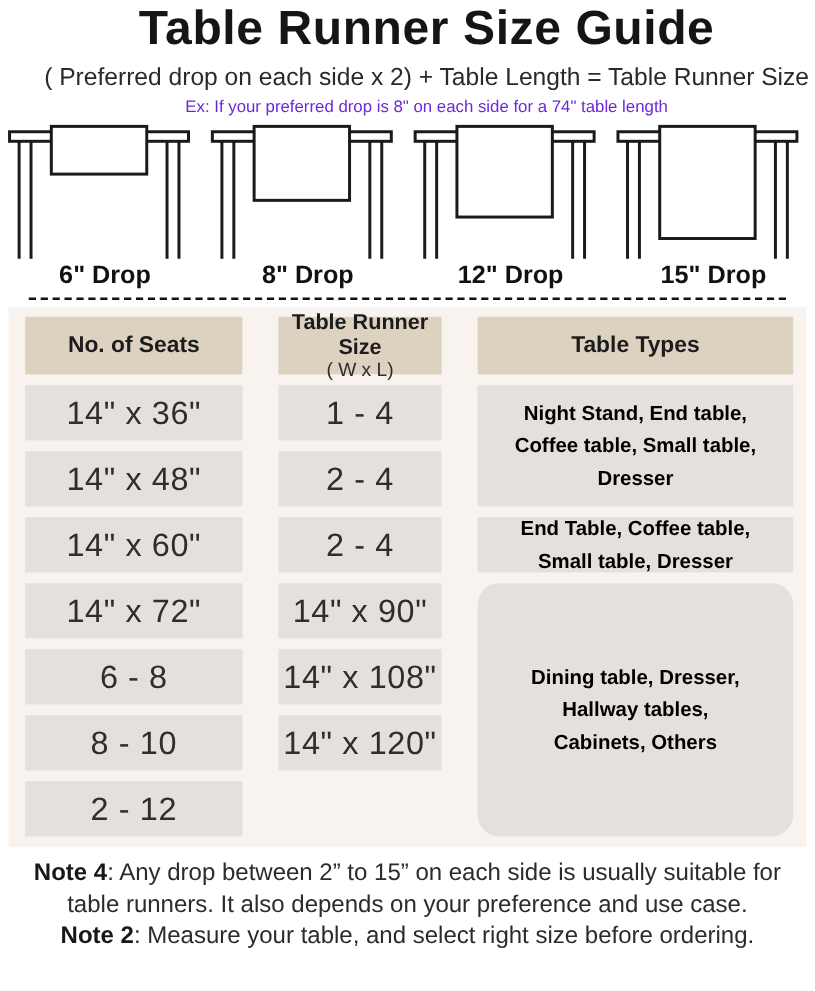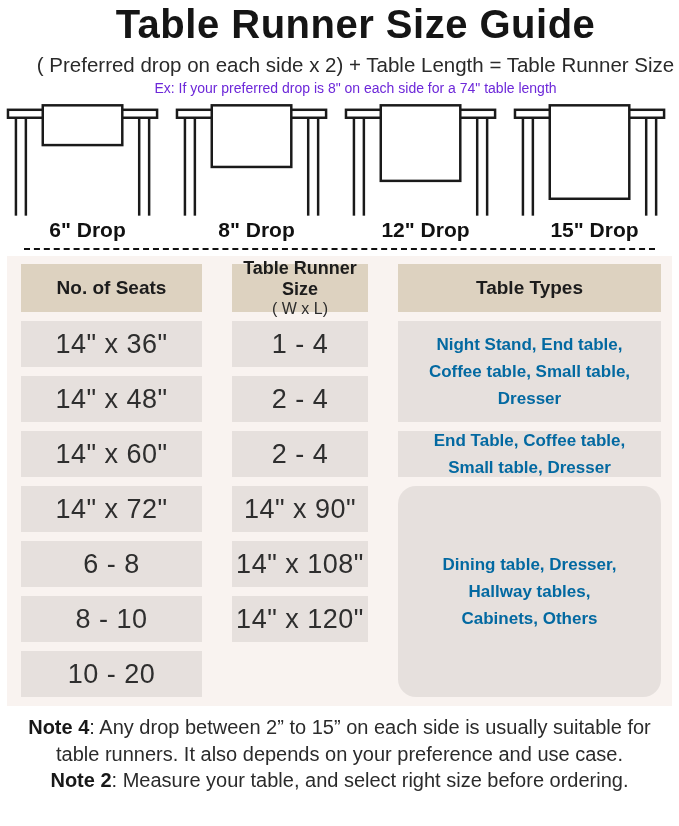--- a/index.html
+++ b/index.html
@@ -54,21 +54,21 @@
     display: flex; flex-direction: column;
     align-items: center; justify-content: center;
     text-align: center;
   }
   .cell.head { background: #ddd2c0; }
   .h1-line { font-size: 18px; font-weight: 700; color: #1c1c1c; line-height: 1.15; }
   .h2-line { font-size: 16px; font-weight: 400; color: #2c2c2c; line-height: 1.15; }
   .h-big { font-size: 19px; font-weight: 700; color: #1c1c1c; }
   .val { font-size: 27px; font-weight: 400; color: #2e2e2e; letter-spacing: 0.5px; }
   .types {
-    font-size: 17px; font-weight: 700; color: #0369a1;
+    font-size: 17px; font-weight: 700; color: #000000;
     line-height: 1.6; padding: 4px 14px;
   }
   .span-r1-2 { grid-column: 3; grid-row: 2 / 4; }
   .span-r3   { grid-column: 3; grid-row: 4 / 5; }
   .span-r4-7 { grid-column: 3; grid-row: 5 / 9; border-radius: 18px; }
 
   
   .notes { margin-top: 8px; text-align: center; }
   .note-p { font-size: 20px; color: #2b2b2b; line-height: 1.32; padding: 0 6px; }
   .note-p b { color: #181818; }
@@ -203,21 +203,21 @@
         <span class="val">14" x 108"</span>
       </div>
     <div class="cell">
         <span class="val">8 - 10</span>
       </div>
 
     <div class="cell">
         <span class="val">14" x 120"</span>
       </div>
     <div class="cell">
-        <span class="val">10 - 20</span>
+        <span class="val">2 - 12</span>
       </div>
 
   </div>
 </div>
 
 <div class="notes">
   <div class="note-p"><b>Note 4</b><span>: Any drop between 2” to 15” on each side is usually suitable for table runners. It also depends on your preference and use case.</span></div>
   <div class="note-p"><b>Note 2</b><span>: Measure your table, and select right size before ordering.</span></div>
 </div>
 

